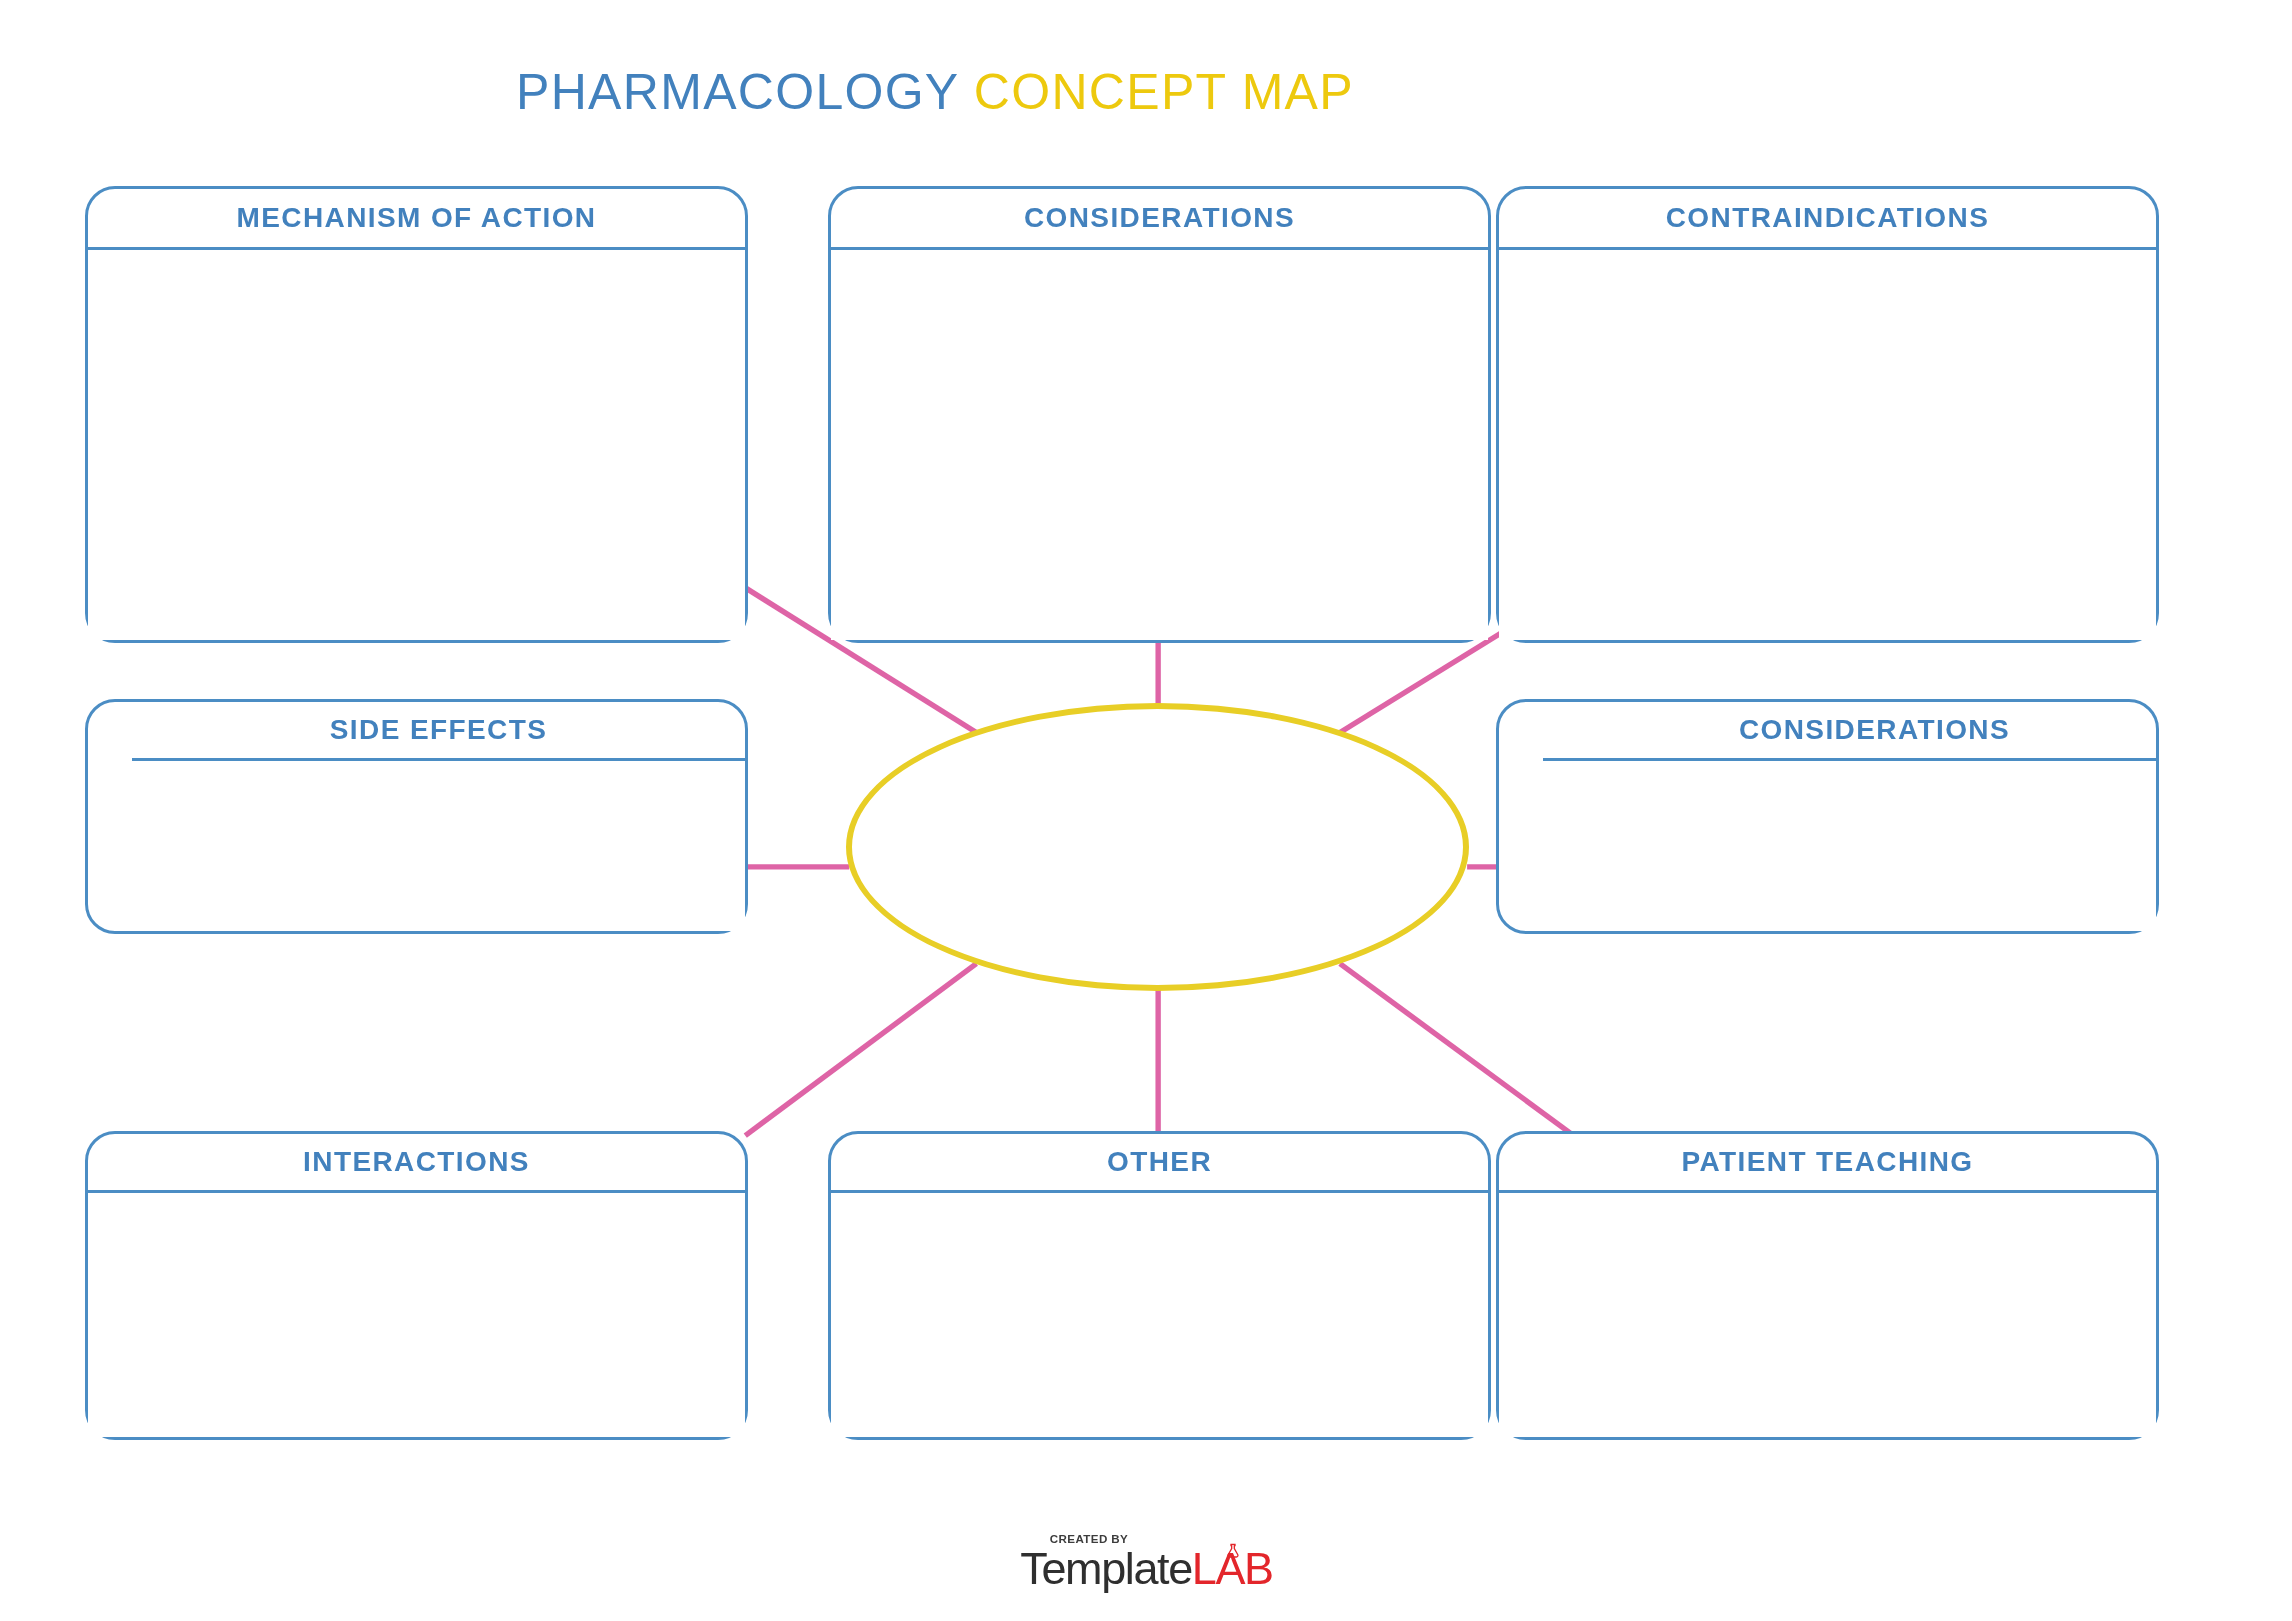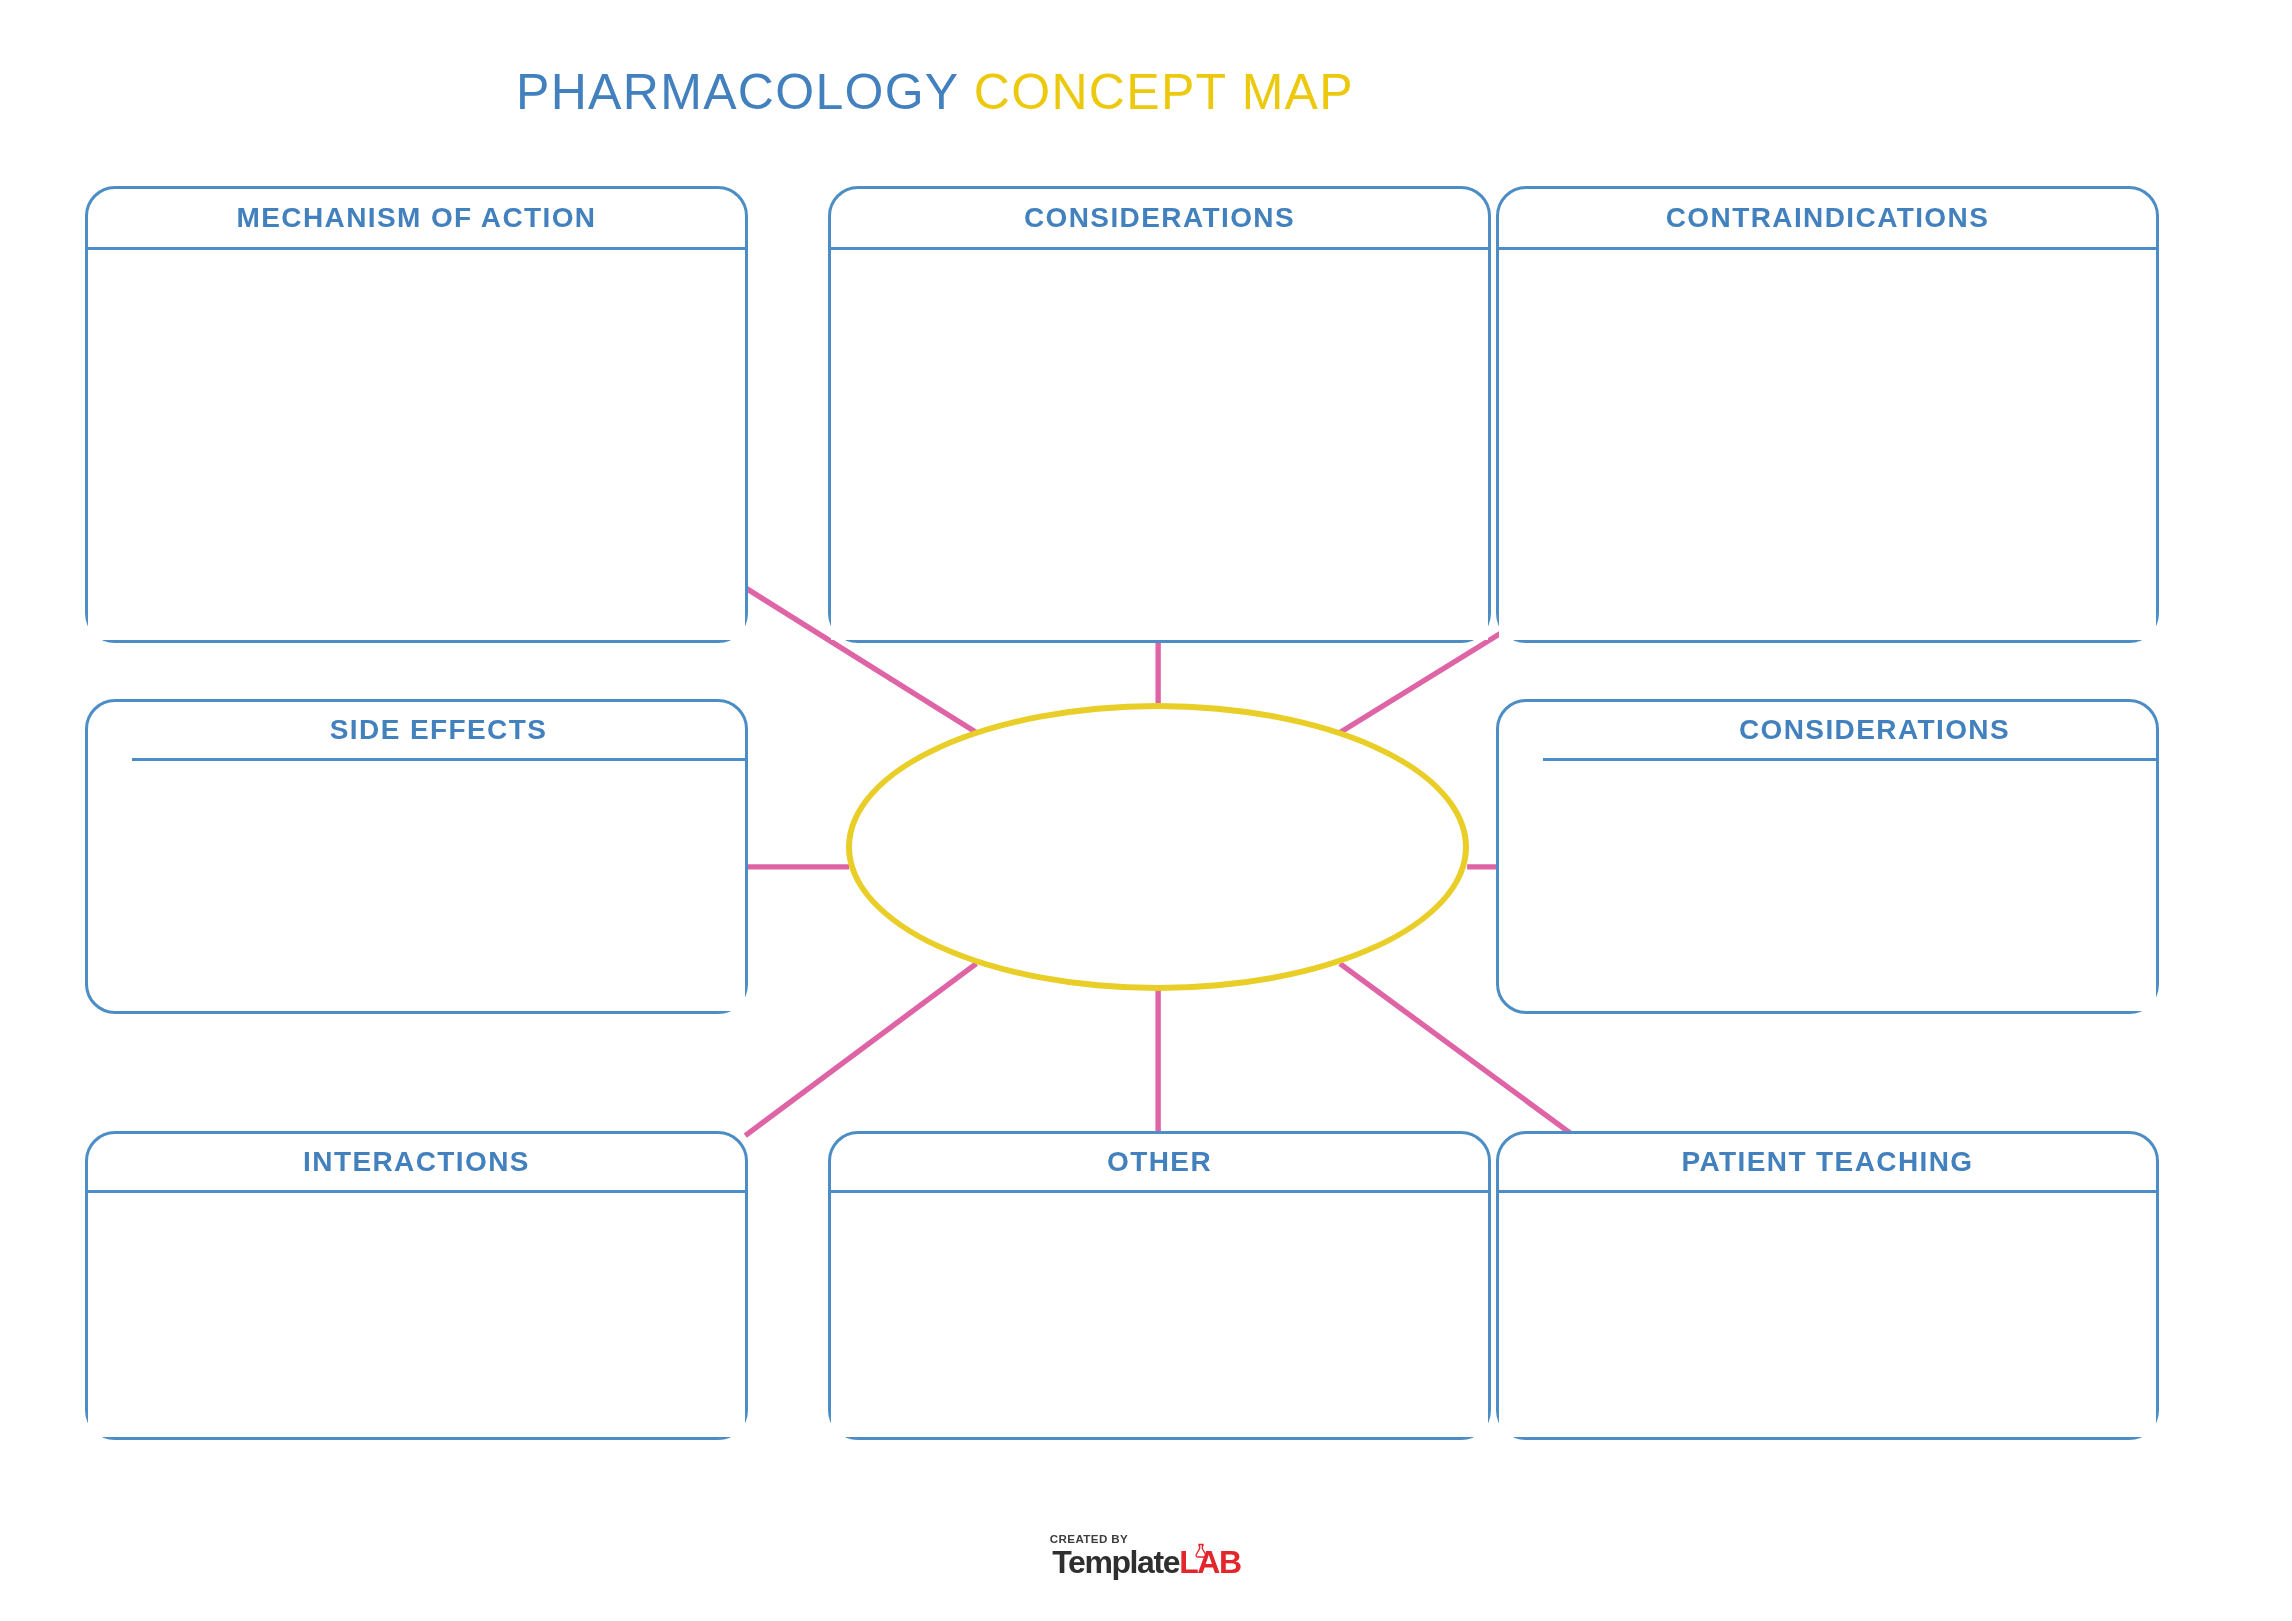--- a/index.html
+++ b/index.html
@@ -64,21 +64,21 @@
     white-space: nowrap;
     text-align: center;
   }
   .box-body {
     flex: 1 1 auto;
     background: #ffffff;
   }
 
   
   .row-top    { top: 186px;  height: 457px; }
-  .row-mid    { top: 699px;  height: 315px; padding-left: 44px; }
+  .row-mid    { top: 699px;  height: 235px; padding-left: 44px; }
   .row-bottom { top: 1131px; height: 309px; }
 
   .col-left   { left: 85px;  width: 663px; }
   .col-center { left: 828px; width: 663px; }
   .col-right  { left: 1496px; width: 663px; }
 
   .row-top .box-header    { height: 61px; }
   .row-mid .box-header    { height: 59px; }
   .row-bottom .box-header { height: 59px; }
 
@@ -113,22 +113,22 @@
     font-size: 11.6px;
     font-weight: bold;
     color: #3d3d3d;
     letter-spacing: 0.4px;
     margin-left: -115px;
     margin-bottom: 1.8px;
   }
   #footer-logo .wordmark {
     display: inline-block;
     position: relative;
-    font-size: 32px;
-    font-weight: bold;
+    font-size: 45px;
+    font-weight: normal;
     letter-spacing: -1.4px;
   }
   #footer-logo .lg-template { color: #2f2f2f; }
   #footer-logo .lg-lab      { color: #e3262b; }
   #footer-logo .flask-icon {
     position: absolute;
     right: 32px;
     top: -3.6px;
     width: 16px;
     height: 16px;

